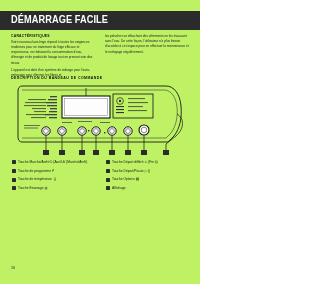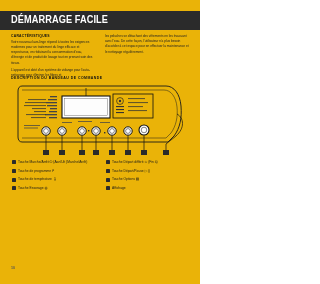--- a/index.html
+++ b/index.html
@@ -3,21 +3,21 @@
 <meta charset="utf-8">
 <style>
   html,body{margin:0;padding:0;}
   body{
     width:200px;height:284px;overflow:hidden;
     background:#ffffff;
     font-family:"Liberation Sans", sans-serif;
     color:#000;
     position:relative;
   }
-  .page{position:absolute;left:0;top:0;width:200px;height:284px;background:#eab308;}
+  .page{position:absolute;left:0;top:0;width:200px;height:284px;background:#bef264;}
 
   
   .banner{
     position:absolute;left:0;top:11px;width:200px;height:19px;
     background:#2b2b2b;
   }
   .banner-title{
     position:absolute;left:11px;top:3px;
     font-size:10px;font-weight:bold;letter-spacing:.1px;
     color:#ffffff;

